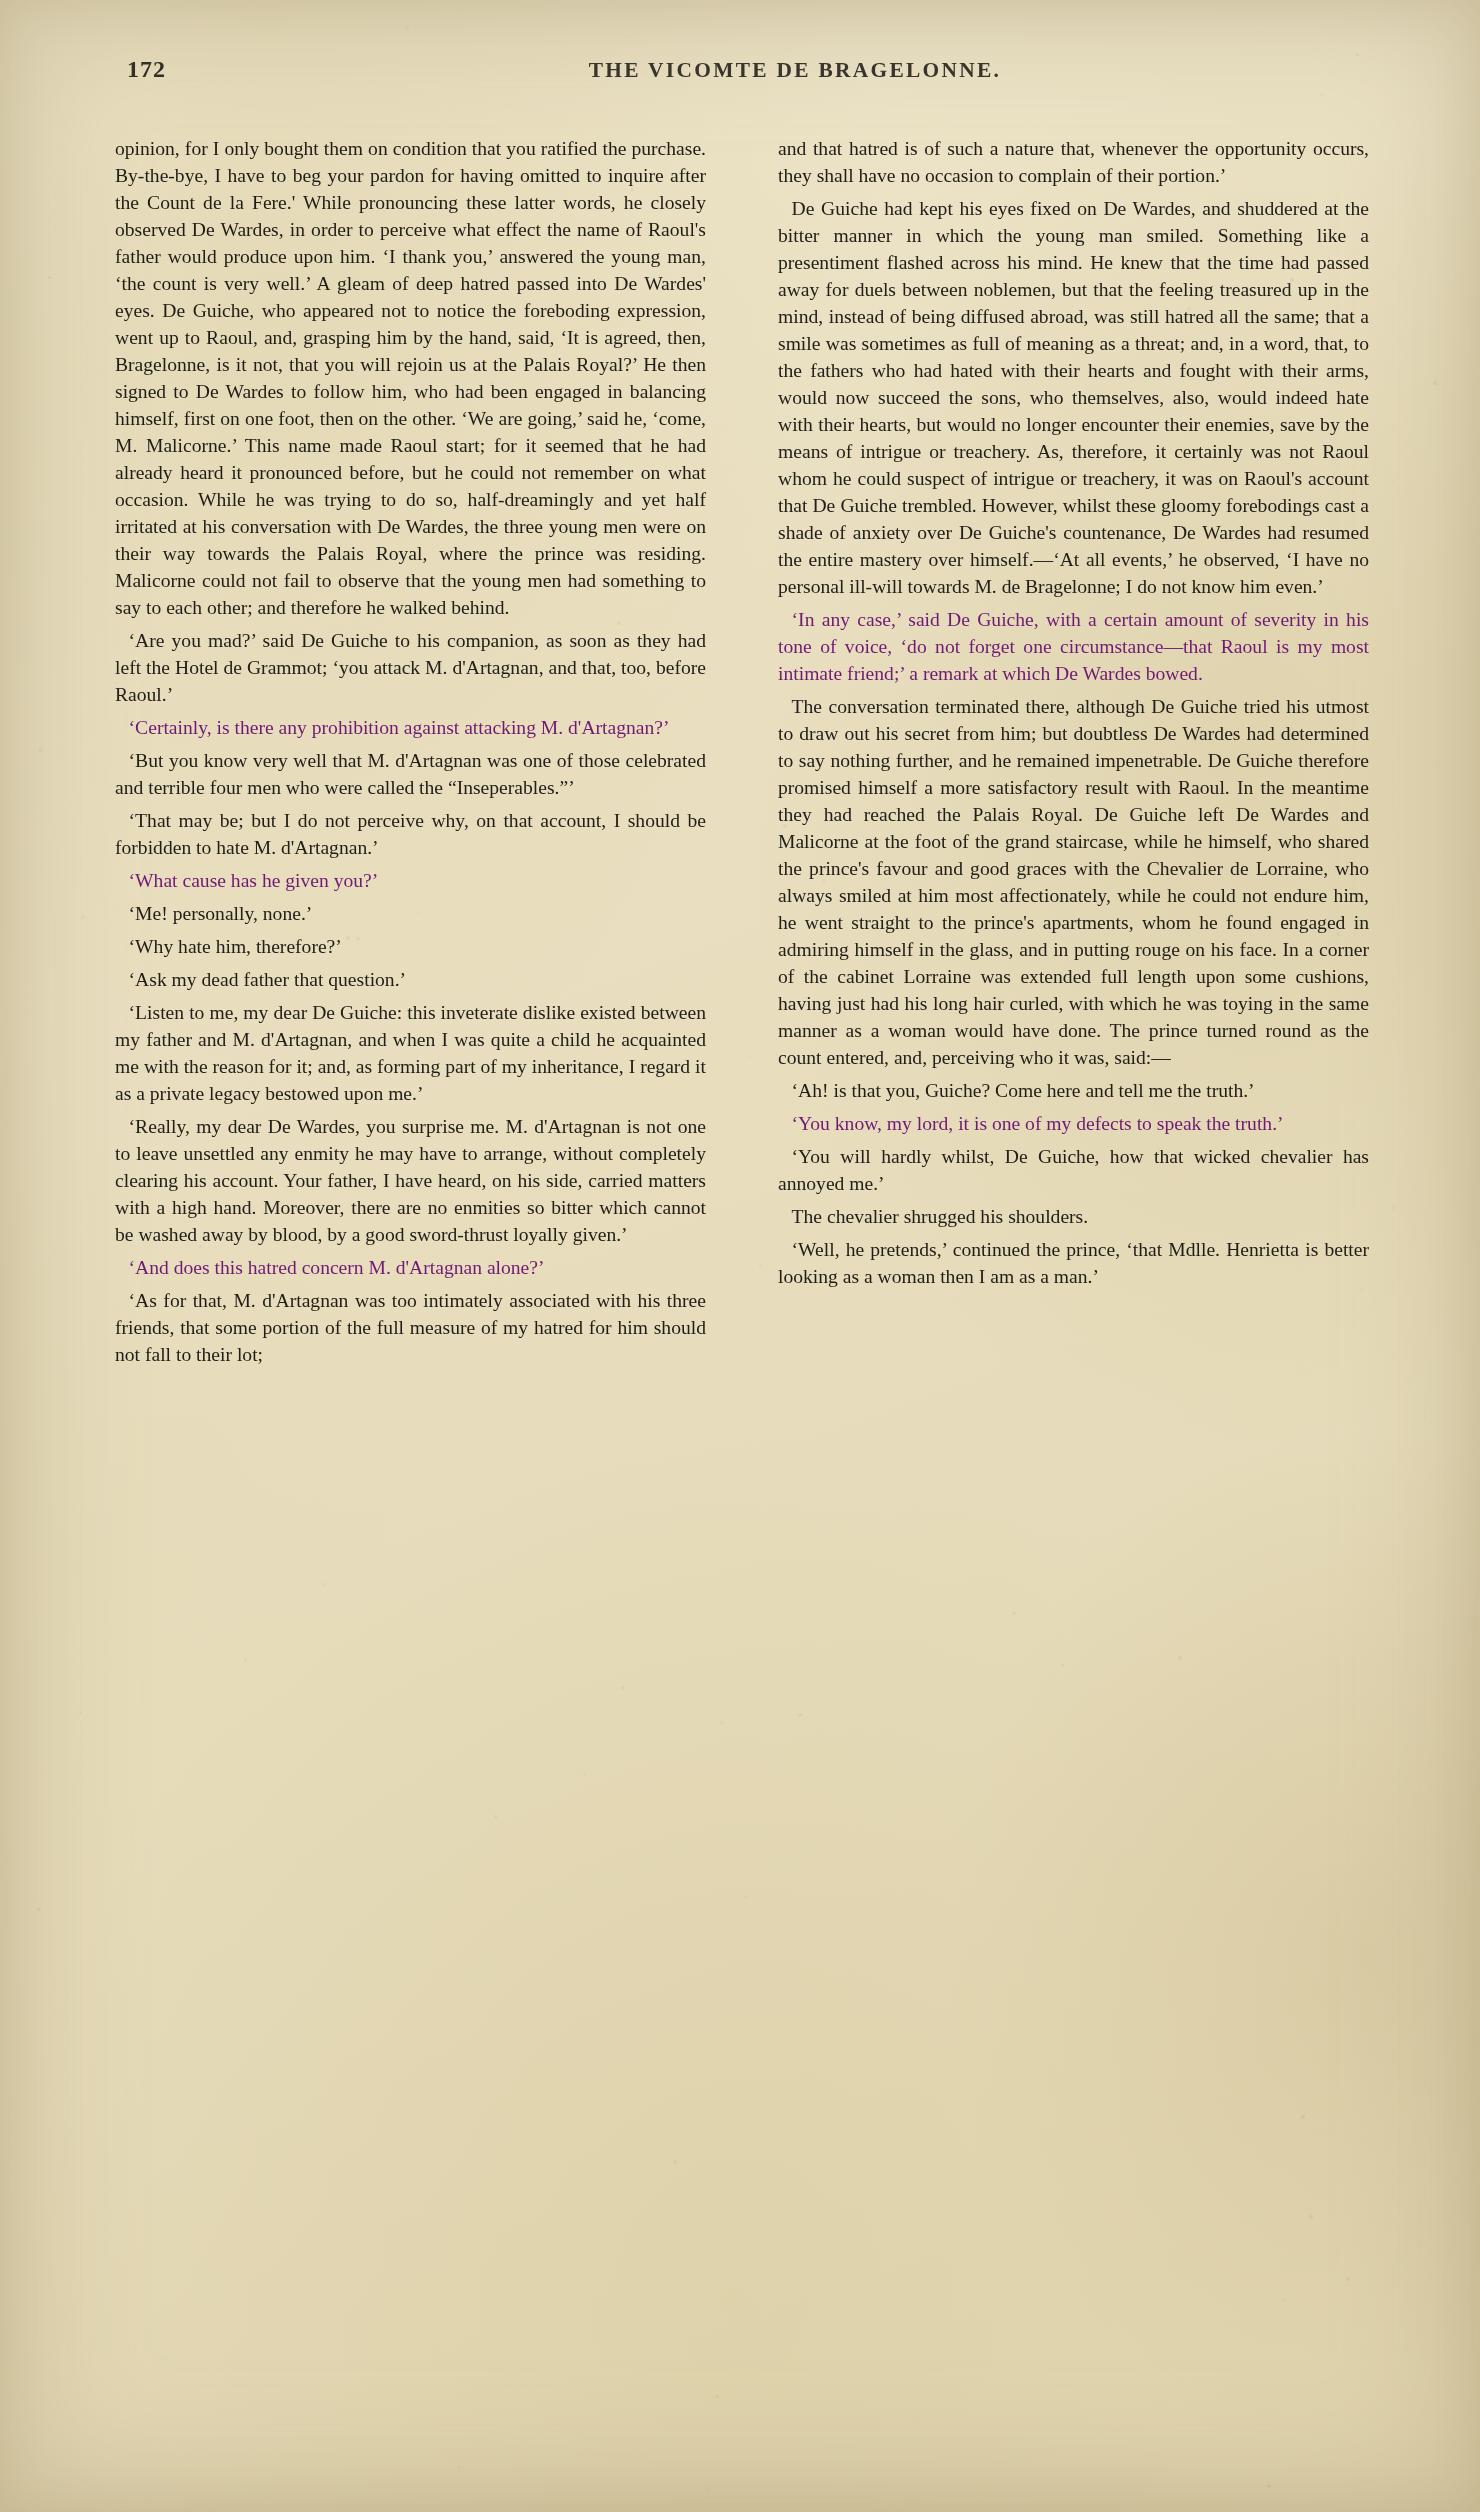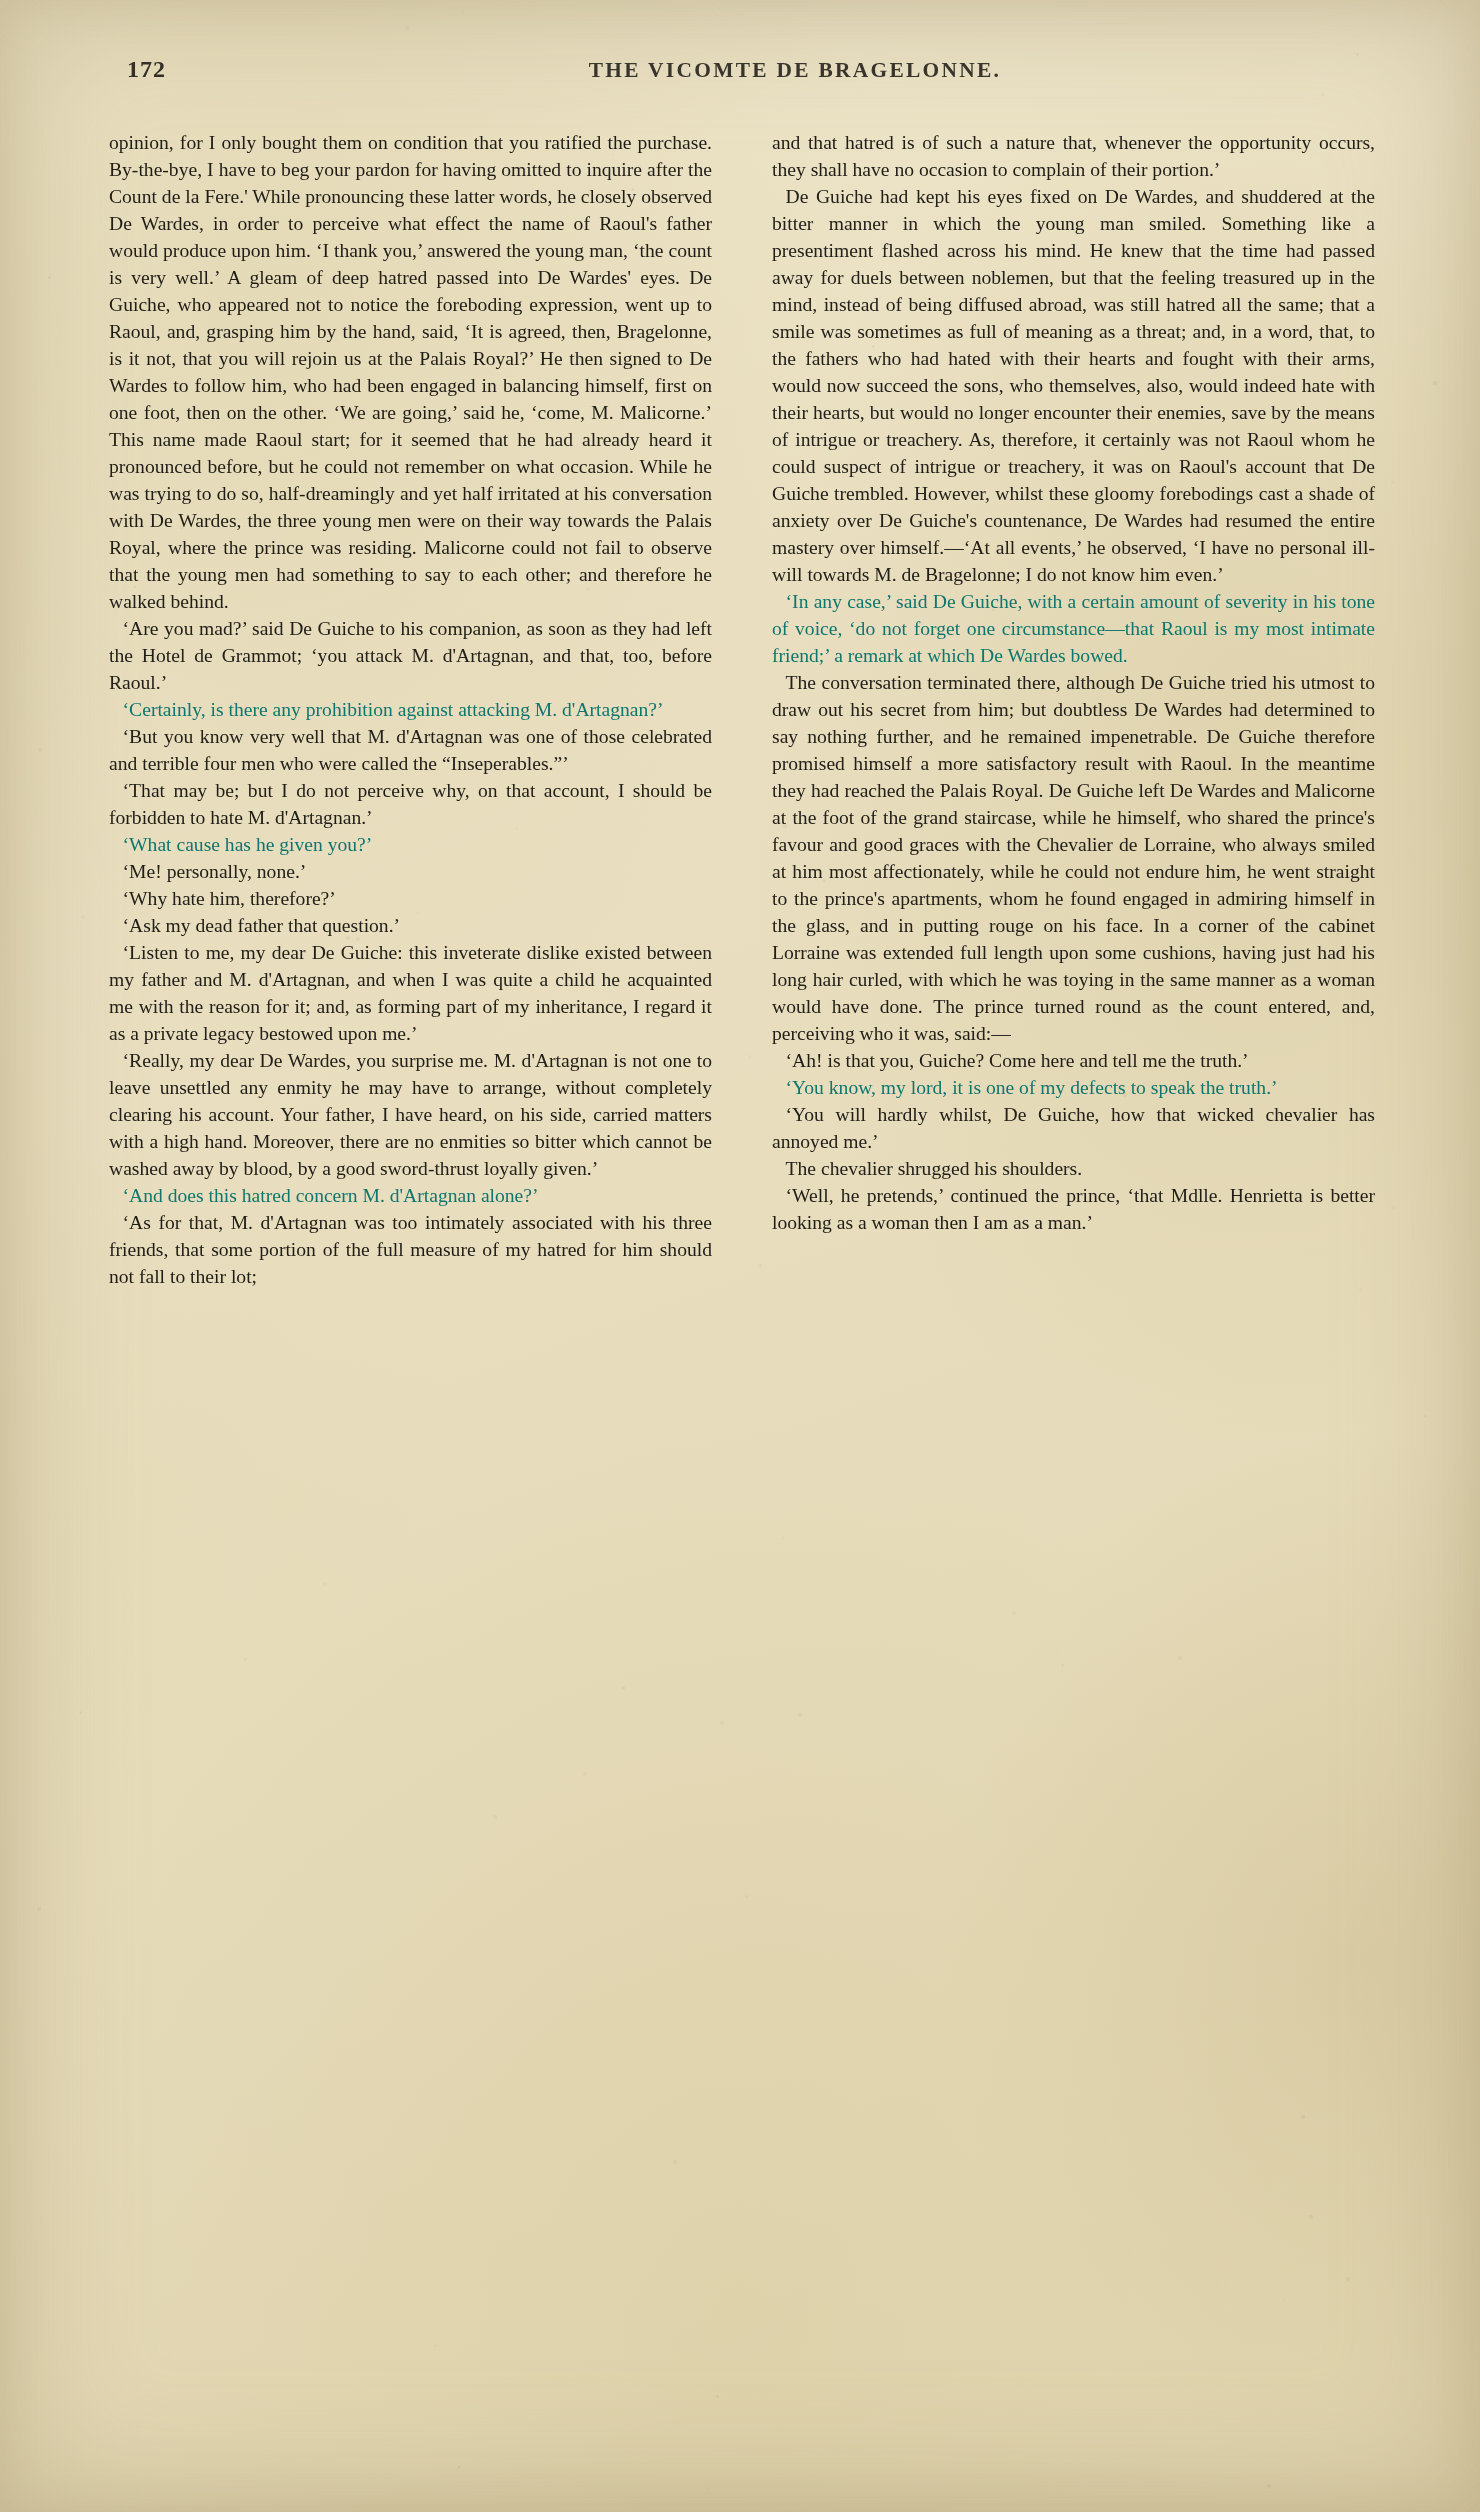--- a/index.html
+++ b/index.html
@@ -88,33 +88,33 @@
   }
   .col {
     width: 603px;
     color: #23201a;
     font-size: 19.6px;
     line-height: 27px;
     text-align: justify;
     font-family: "Liberation Serif", serif;
   }
   .col p {
-    margin: 0;
+    margin: 6px;
     text-indent: 21.4px;
     text-align: justify;
   }
   .col p.noindent {
     text-indent: 0;
   }
   .col p.tight {
     text-indent: 13.6px;
   }
 
   
-  .col p:nth-child(3n)   { color: #0f766e; }
+  .col p:nth-child(3n)   { color: #701a75; }
   .col p:nth-child(4n+1) { color: #201d16; }
 </style>
 </head>
 <body>
 
 <div class="page"></div>
 
 <div class="content">
 
   <div class="header">

